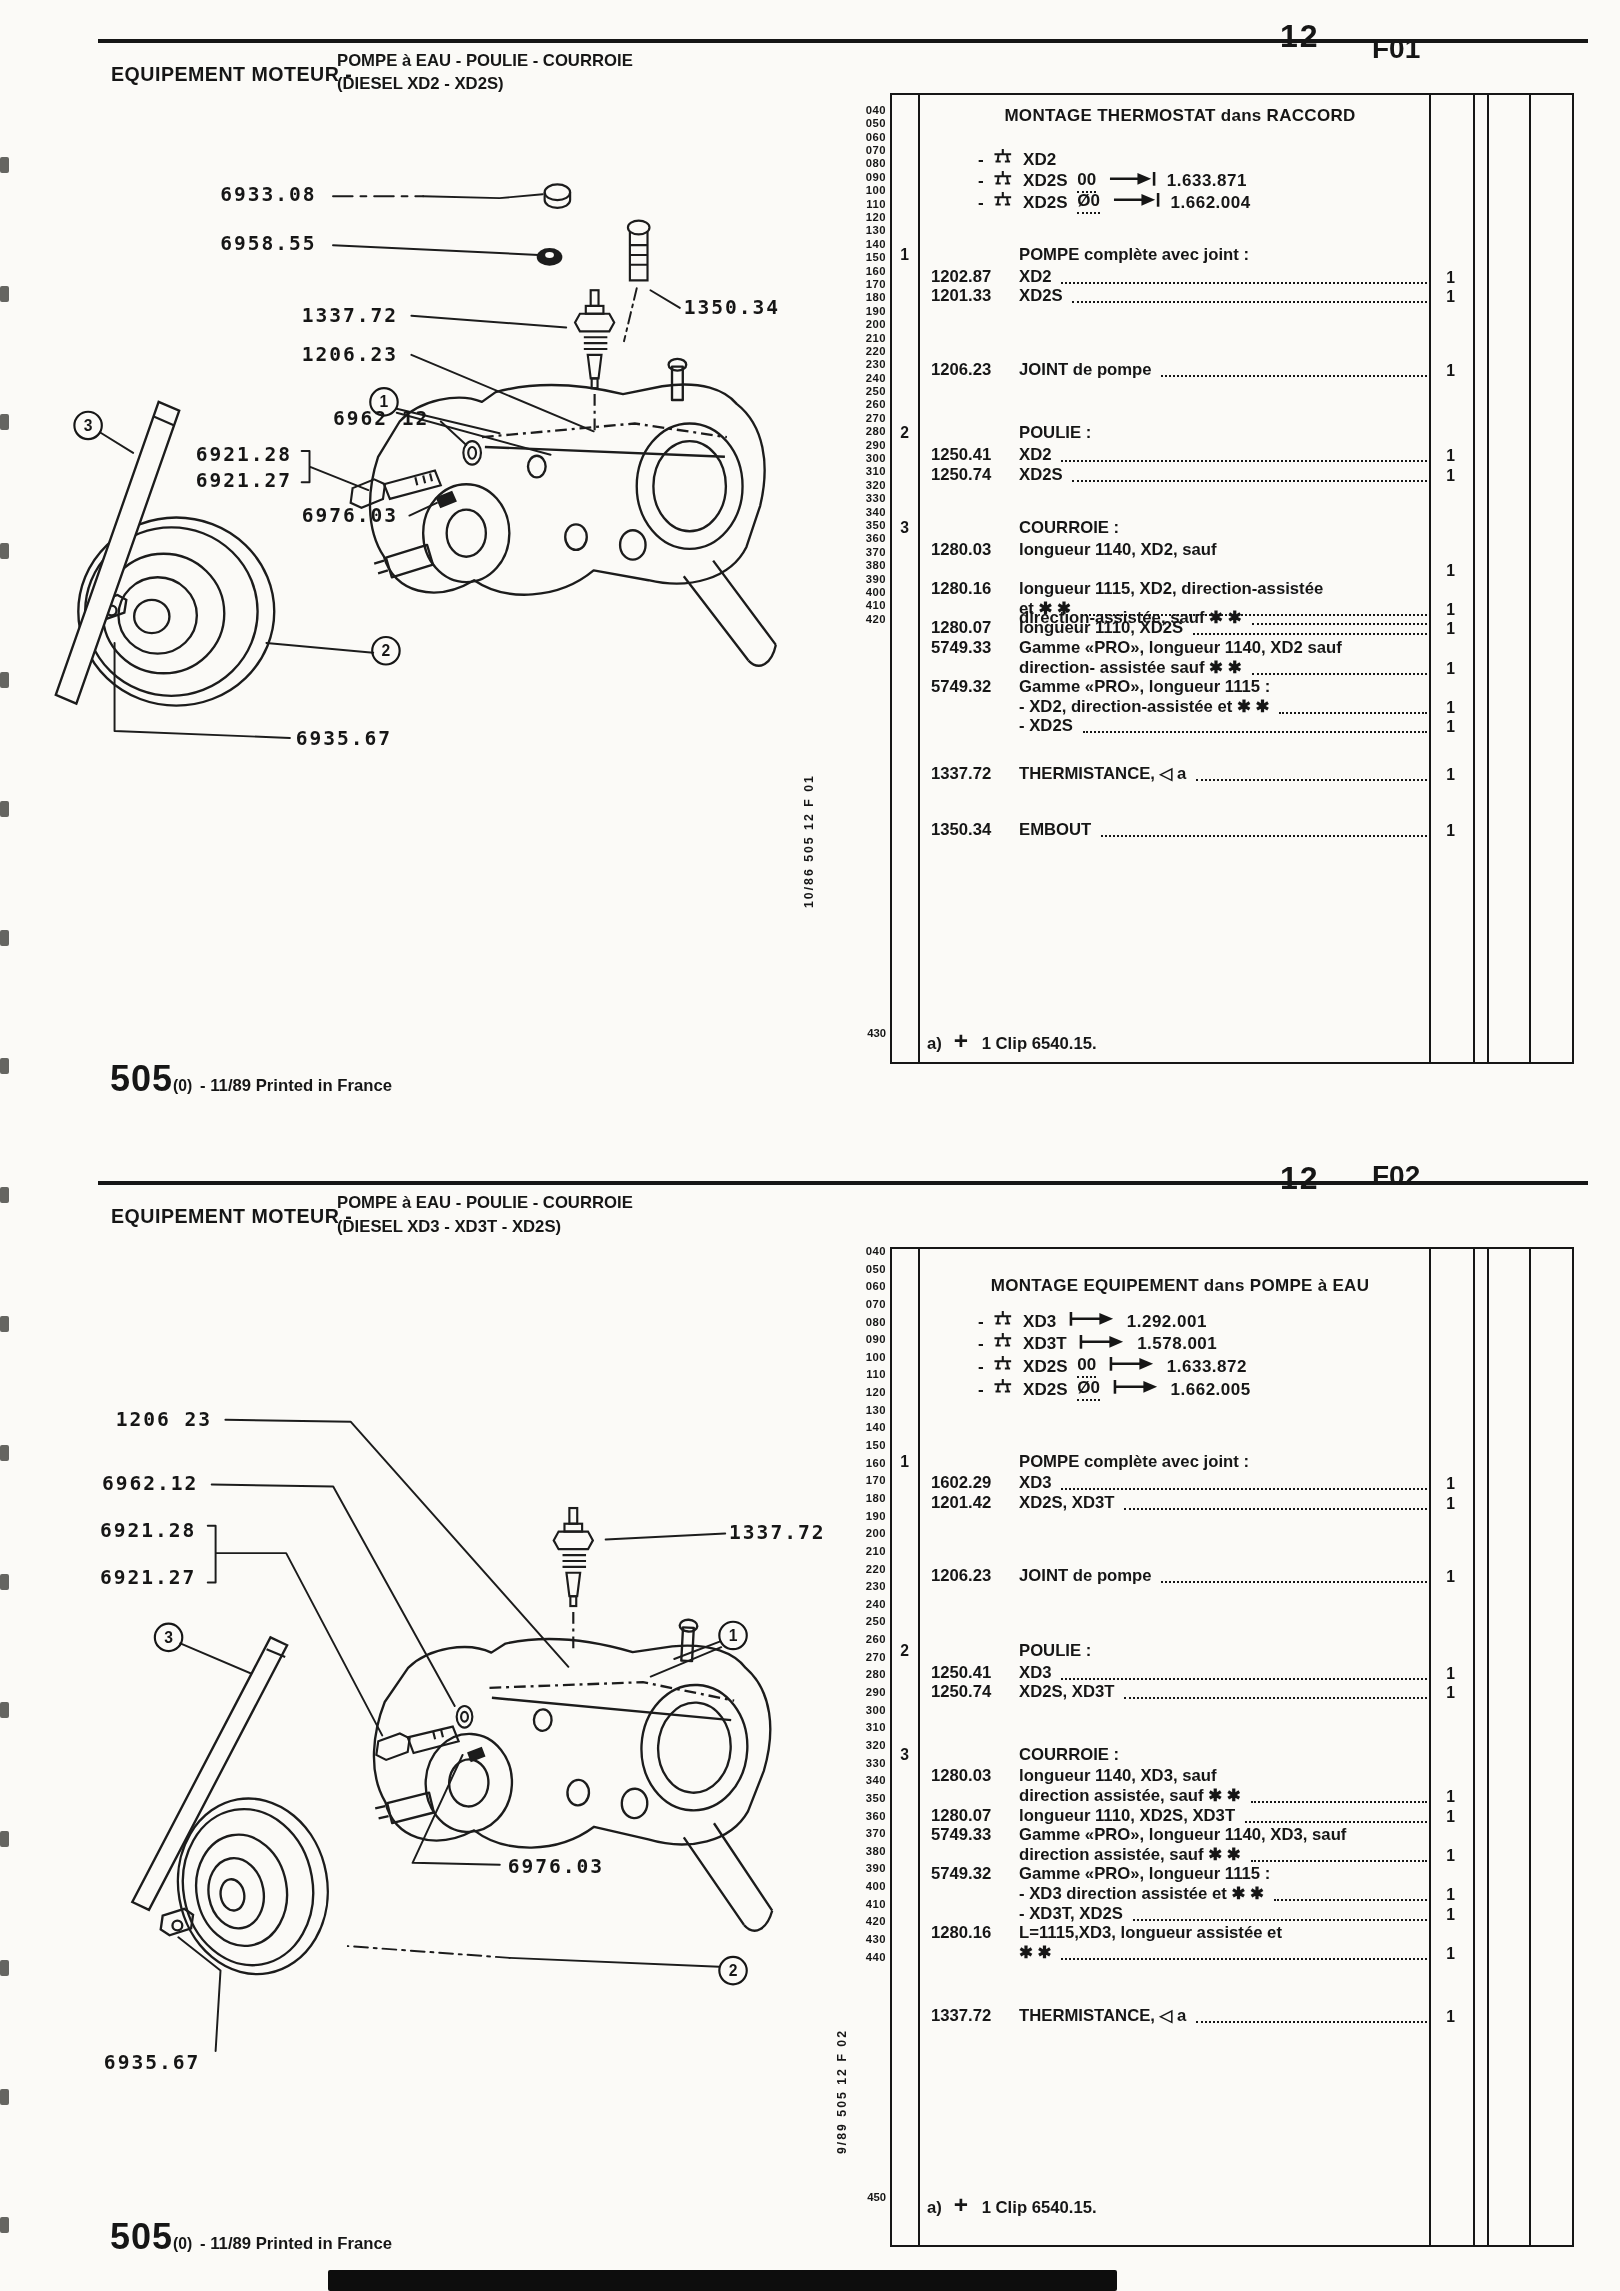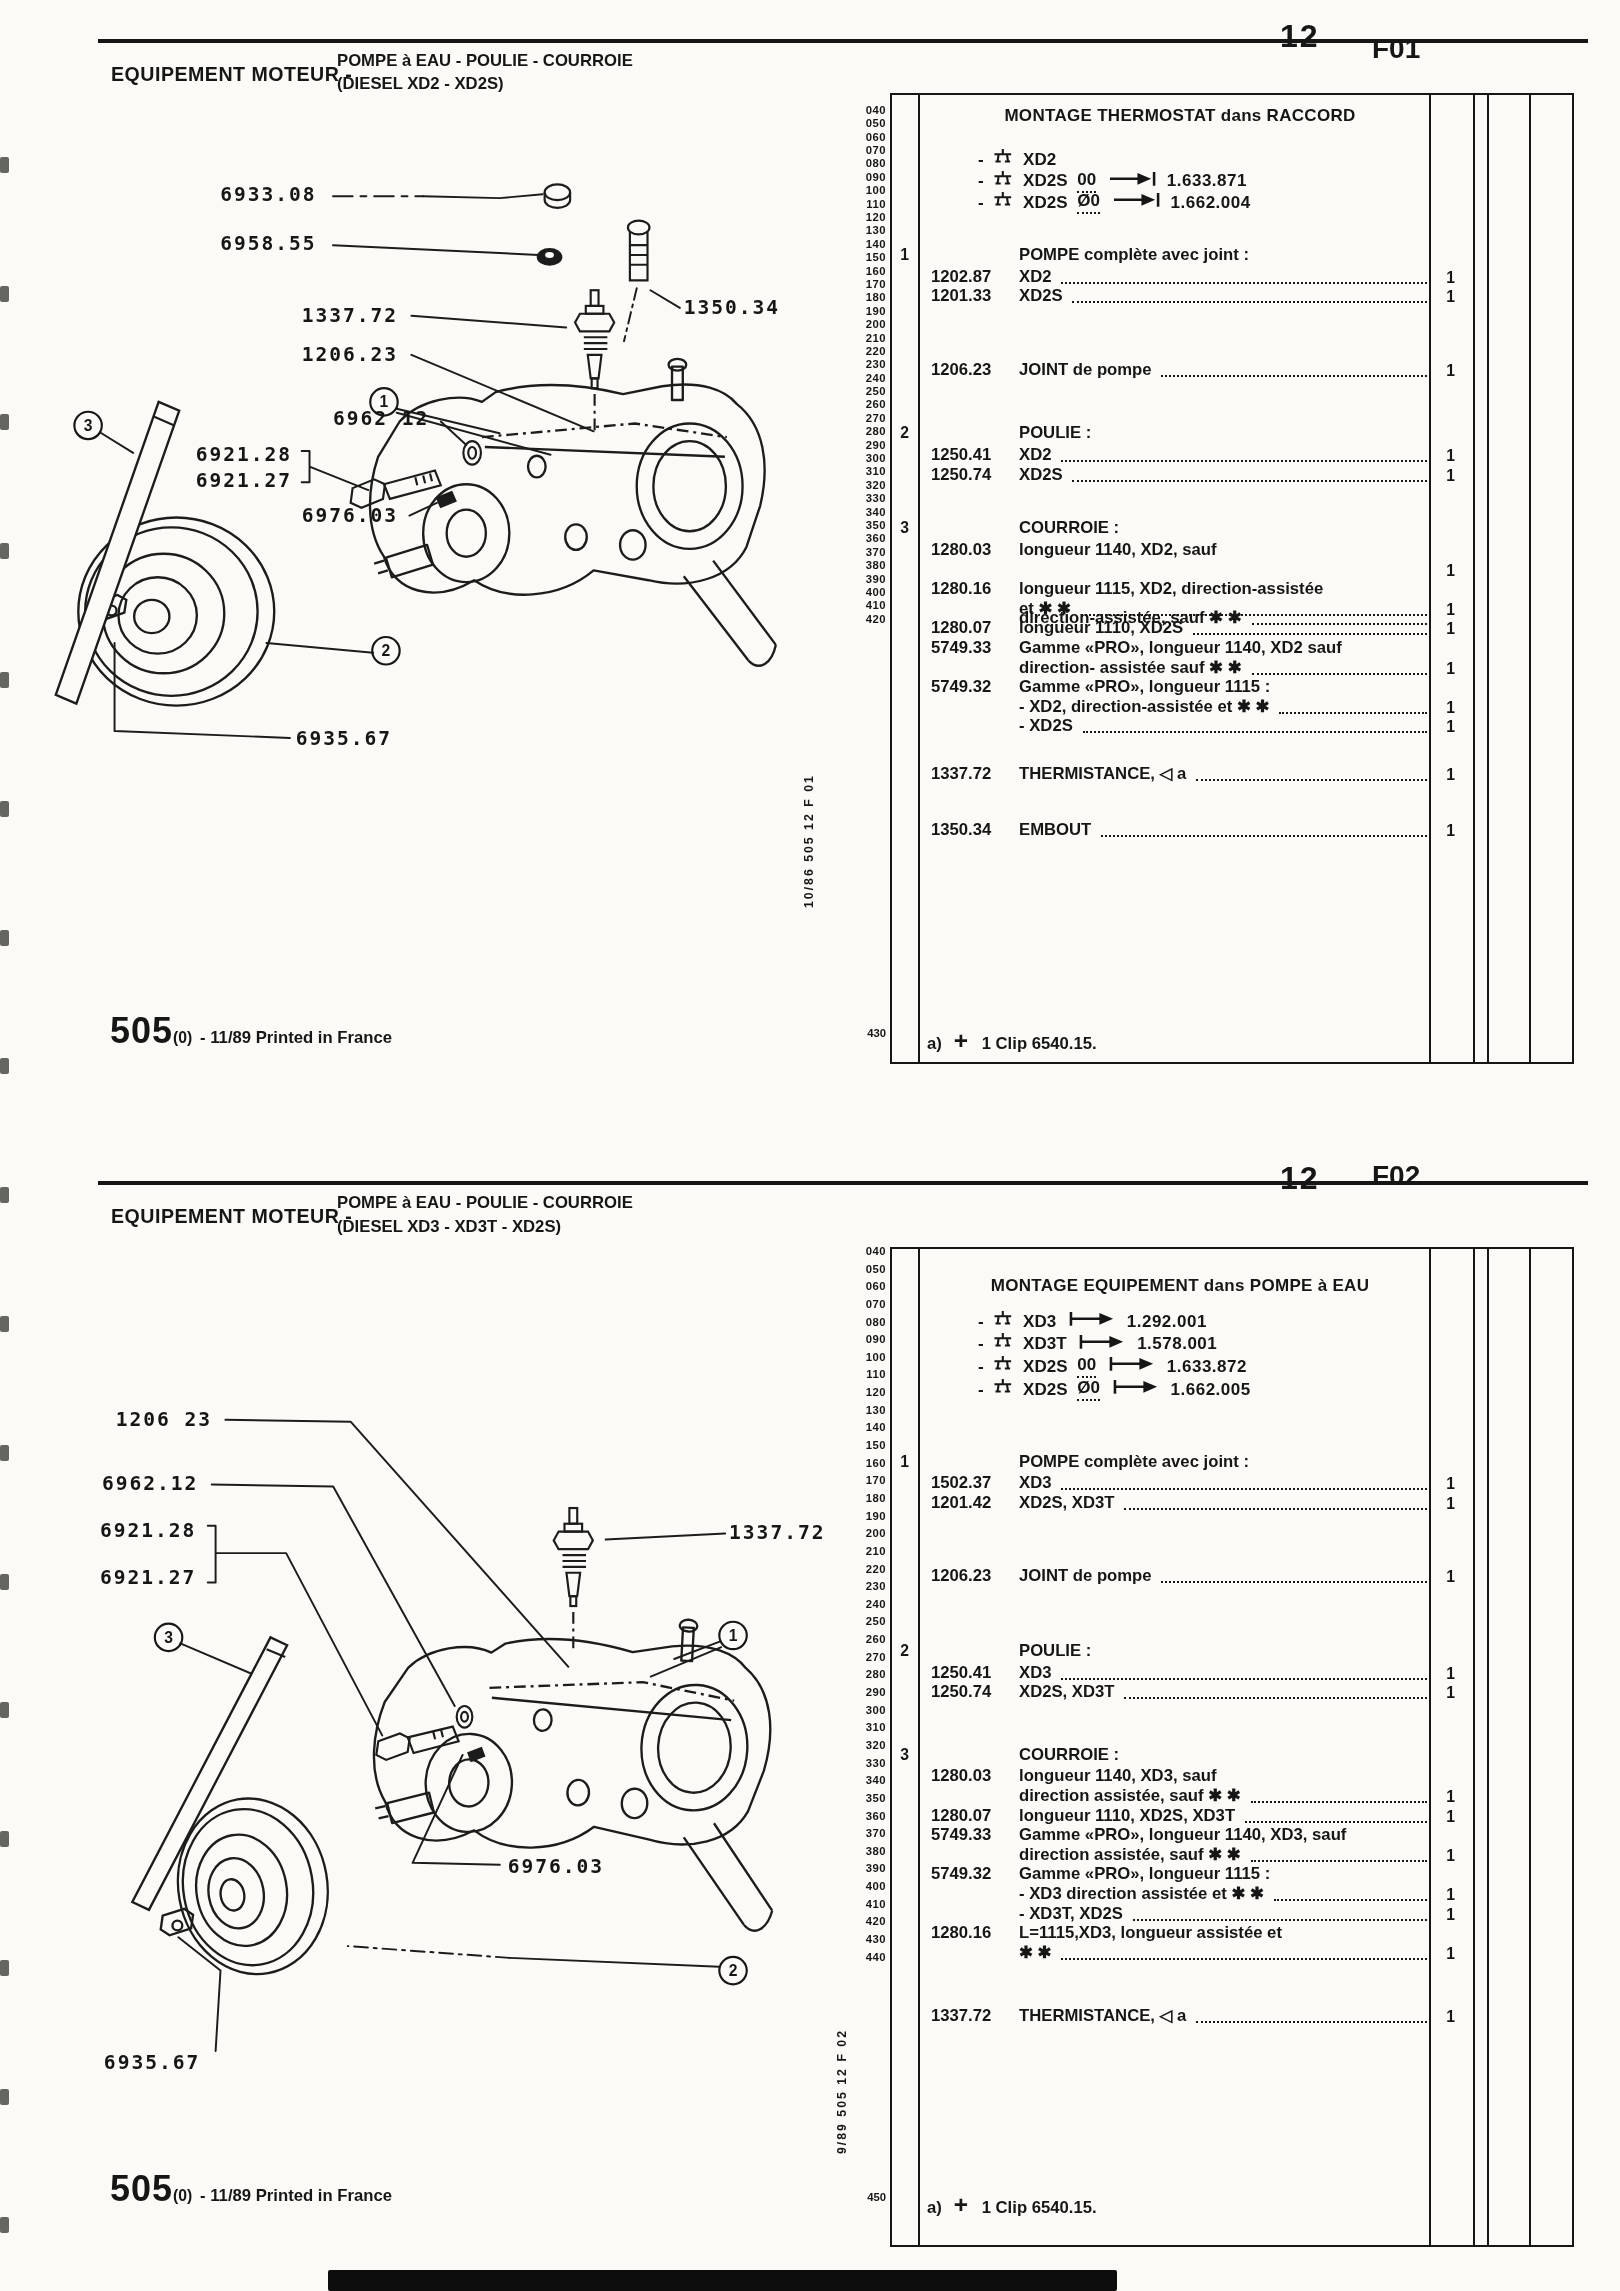--- a/index.html
+++ b/index.html
@@ -42,21 +42,21 @@
   .row .itm{margin-left:88px;}
   .row .leader{flex:1;min-width:19.6px;border-bottom:2.5px dotted #161616;margin:0 2px 2.9px 9.8px;}
   .item-num{position:absolute;width:29px;text-align:center;font-size:15.7px;font-weight:700;}
   .qty{position:absolute;left:0;width:100%;height:19.6px;display:flex;align-items:flex-end;
        justify-content:center;font-size:15.7px;font-weight:700;}
 
   .footnote{position:absolute;left:927px;display:flex;align-items:baseline;font-size:16.7px;font-weight:700;}
   .fn-plus{font-size:24.5px;margin:0 13.7px 0 11.8px;font-weight:700;}
 
   .footer{position:absolute;left:110px;display:flex;align-items:baseline;font-weight:700;}
-  .f-big{font-size:36px;letter-spacing:1px;}
+  .f-big{font-size:36px;letter-spacing:1px;margin-top:48px;}
   .f-sub{font-size:15.7px;}
   .f-rest{font-size:16.7px;margin-left:7.8px;}
 
   .sidetext{position:absolute;transform:rotate(-90deg);transform-origin:0 0;
             font-size:12.3px;font-weight:700;letter-spacing:2px;white-space:nowrap;}
 
   .dsvg{position:absolute;}
   .lbl{font-family:"DejaVu Sans Mono",monospace;font-size:20px;font-weight:700;letter-spacing:2px;fill:#161616;}
   .cnum{font-family:"Liberation Sans",sans-serif;font-size:16px;font-weight:700;fill:#161616;}
 
@@ -504,21 +504,21 @@
             </svg></span>
           <span class="vref">1.662.005</span>
         </div>
       </div>
 
     <div class="rows-layer">
         <div class="row" style="top: 306px;">
           <span class="itm">POMPE complète avec joint :</span>
         </div>
         <div class="row" style="top: 327px;">
-          <span class="ref">1502.37</span>
+          <span class="ref">1602.29</span>
           <span>XD3</span>
           <span class="leader"></span>
         </div>
         <div class="row" style="top: 347px;">
           <span class="ref">1201.42</span>
           <span>XD2S, XD3T</span>
           <span class="leader"></span>
         </div>
         <div class="row" style="top: 420px;">
           <span class="ref">1206.23</span>

